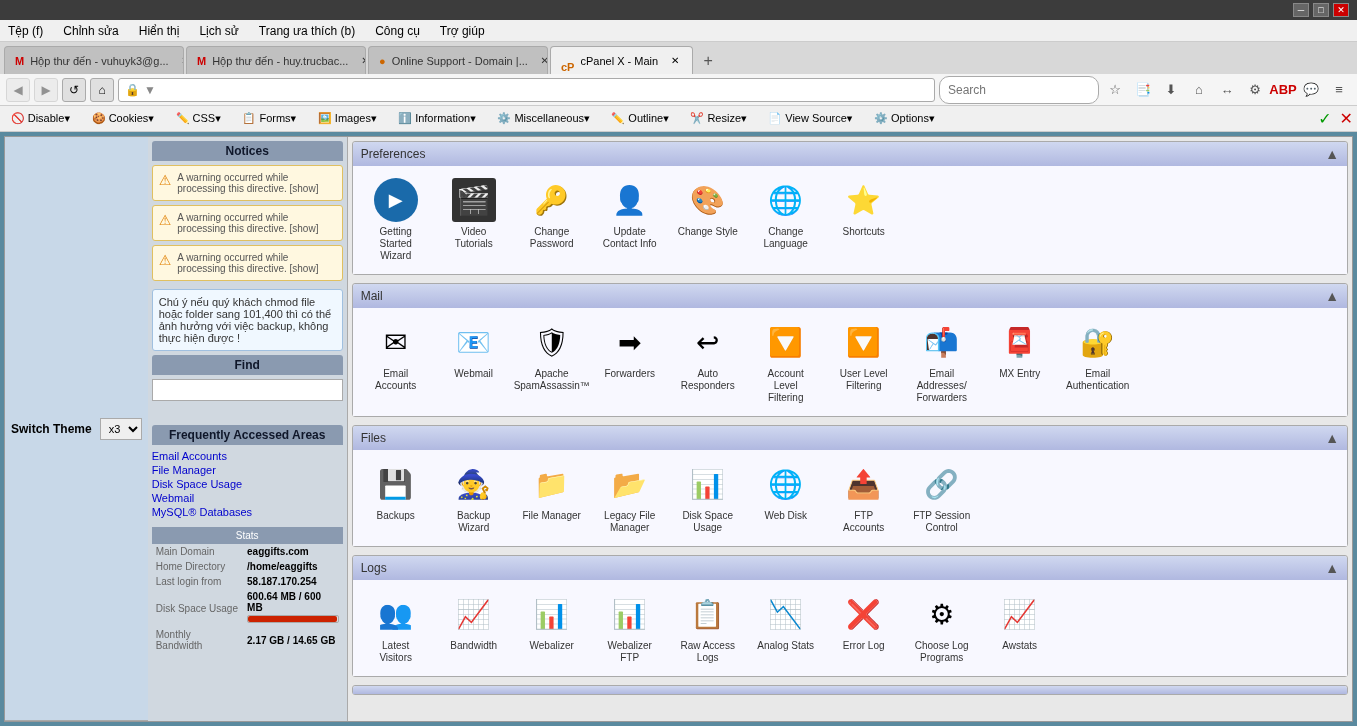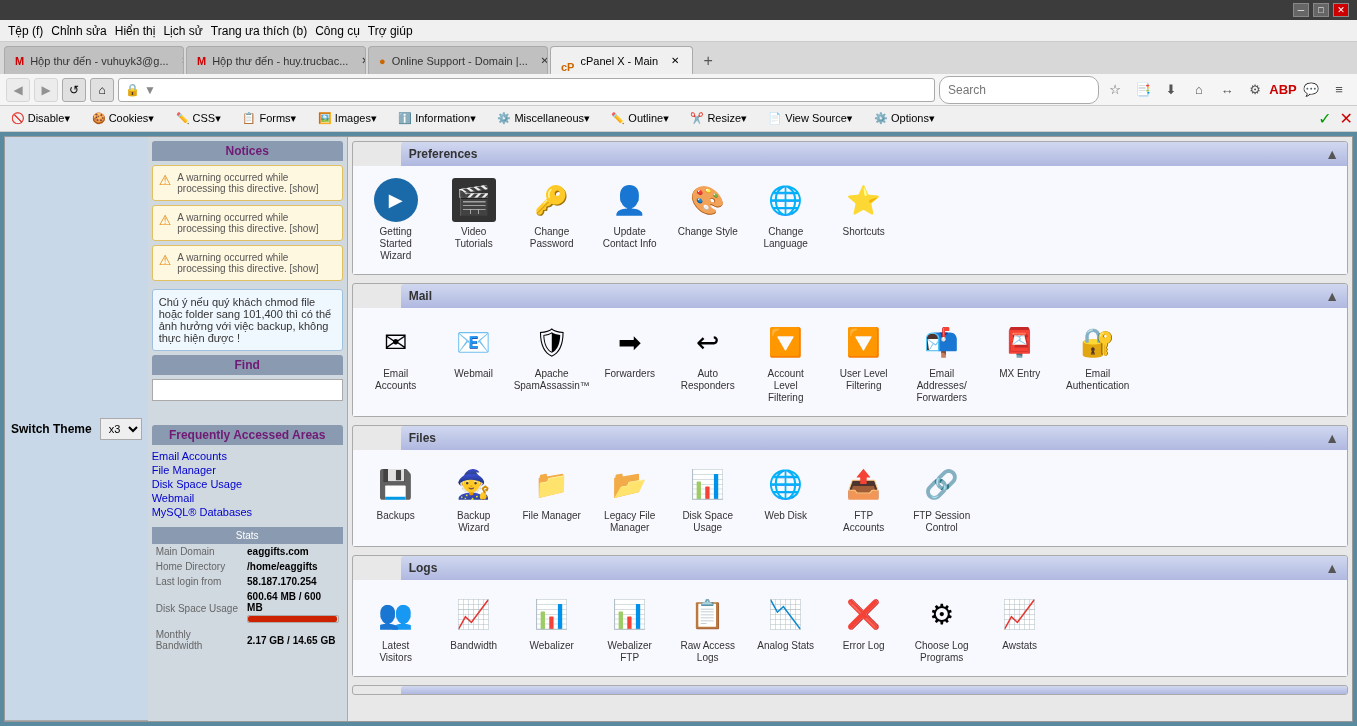--- a/index.html
+++ b/index.html
@@ -5,21 +5,21 @@
     * { margin: 0; padding: 0; box-sizing: border-box; }
     body { font-family: Arial, sans-serif; font-size: 12px; background: #6a9ab0; overflow: hidden; }
 
     
     .browser-frame { width: 1357px; height: 726px; display: flex; flex-direction: column; background: #f0f0f0; }
 
     .title-bar { background: #3c3c3c; color: white; height: 20px; display: flex; align-items: center; justify-content: flex-end; padding: 0 8px; font-size: 11px; }
     .title-bar-controls { display: flex; gap: 4px; }
     .title-bar-btn { width: 16px; height: 14px; background: #666; border: 1px solid #888; cursor: pointer; display: flex; align-items: center; justify-content: center; font-size: 9px; color: white; }
 
-    .menu-bar { background: #f0f0f0; height: 22px; display: flex; align-items: center; padding: 0 4px; gap: 0; font-size: 12px; border-bottom: 1px solid #ccc; }
+    .menu-bar { background: #f0f0f0; height: 22px; display: flex; align-items: center; padding: 0 4px; gap: 12px; font-size: 12px; border-bottom: 1px solid #ccc; }
     .menu-item { cursor: pointer; padding: 2px 4px; }
 
     .tab-bar { background: #d8d8d8; height: 32px; display: flex; align-items: flex-end; padding: 0 4px; gap: 2px; }
     .tab { height: 28px; padding: 0 10px; display: flex; align-items: center; gap: 6px; border-radius: 4px 4px 0 0; border: 1px solid #aaa; border-bottom: none; font-size: 11px; cursor: pointer; max-width: 180px; overflow: hidden; white-space: nowrap; }
     .tab.inactive { background: #c0c0c0; color: #333; }
     .tab.active { background: #f0f0f0; color: #000; }
     .tab-close { width: 14px; height: 14px; border-radius: 50%; display: flex; align-items: center; justify-content: center; font-size: 10px; cursor: pointer; margin-left: 4px; flex-shrink: 0; }
     .tab-new { width: 26px; height: 26px; display: flex; align-items: center; justify-content: center; font-size: 16px; cursor: pointer; color: #555; }
 
     .nav-bar { background: #f5f5f5; height: 32px; display: flex; align-items: center; padding: 0 6px; gap: 4px; border-bottom: 1px solid #ccc; }
@@ -44,41 +44,41 @@
 
     .cpanel-top { background: #c8d8e8; padding: 6px; display: flex; align-items: center; justify-content: center; border-bottom: 1px solid #aaa; }
     .theme-switcher { display: flex; align-items: center; gap: 8px; font-size: 12px; font-weight: bold; }
     .theme-select { height: 22px; border: 1px solid #aaa; font-size: 11px; padding: 0 4px; }
 
     .two-col { display: flex; flex: 1; }
 
     
     .left-panel { width: 200px; background: #d0d8e0; border-right: 1px solid #aaa; padding: 4px; flex-shrink: 0; }
     .left-section { margin-bottom: 8px; }
-    .left-section-title { background: #8a9ab0; color: #701a75; text-align: center; padding: 3px; font-size: 12px; font-weight: bold; border-radius: 3px 3px 0 0; margin-bottom: 4px; }
+    .left-section-title { background: #8a9ab0; color: #0f172a; text-align: center; padding: 3px; font-size: 12px; font-weight: bold; border-radius: 3px 3px 0 0; margin-bottom: 4px; }
     .notice-box { background: #fff8e0; border: 1px solid #e0c060; border-radius: 3px; padding: 6px; margin-bottom: 4px; font-size: 11px; display: flex; gap: 6px; align-items: flex-start; }
     .notice-icon { color: #e08000; font-size: 14px; flex-shrink: 0; }
     .notice-text { font-size: 10px; color: #555; }
     .info-box { background: #f0f8ff; border: 1px solid #a0c0e0; border-radius: 3px; padding: 6px; margin-bottom: 4px; font-size: 11px; color: #333; }
     .find-box { margin-bottom: 24px; }
     .find-input { width: 100%; height: 22px; border: 1px solid #aaa; padding: 0 4px; font-size: 11px; }
     .freq-links { list-style: none; }
     .freq-links li a { color: #0000cc; text-decoration: none; font-size: 11px; }
     .stats-table { width: 100%; font-size: 10px; border-collapse: collapse; }
     .stats-table td { padding: 2px 4px; }
     .stats-table .label { color: #666; }
     .stats-table .value { color: #000; font-weight: bold; }
     .stats-arrow { background: #8a9ab0; color: white; padding: 3px; cursor: pointer; text-align: center; margin-top: 4px; font-size: 10px; }
     .disk-bar-bg { background: #ddd; height: 8px; border: 1px solid #aaa; border-radius: 2px; margin: 2px 0; }
     .disk-bar-fill { background: #cc2200; height: 100%; border-radius: 2px; }
 
     
     .right-panel { flex: 1; overflow-y: auto; padding: 4px; }
     .cpanel-section { margin-bottom: 8px; border: 1px solid #aaa; border-radius: 3px; }
-    .section-header { background: linear-gradient(to bottom, #d0d8f0, #b0b8e0); padding: 4px 8px; display: flex; justify-content: space-between; align-items: center; font-size: 12px; font-weight: bold; color: #333; border-radius: 3px 3px 0 0; cursor: pointer; margin-left: 48px; }
+    .section-header { background: linear-gradient(to bottom, #d0d8f0, #b0b8e0); padding: 4px 8px; display: flex; justify-content: space-between; align-items: center; font-size: 12px; font-weight: normal; color: #333; border-radius: 3px 3px 0 0; cursor: pointer; }
     .section-header .collapse-btn { font-size: 14px; color: #555; cursor: pointer; }
     .section-body { background: #f8f8ff; padding: 8px; display: flex; flex-wrap: wrap; gap: 8px; }
     .cpanel-item { width: 70px; display: flex; flex-direction: column; align-items: center; gap: 4px; cursor: pointer; padding: 4px; border-radius: 3px; text-align: center; }
     .cpanel-item-icon { width: 44px; height: 44px; display: flex; align-items: center; justify-content: center; font-size: 28px; }
     .cpanel-item-label { font-size: 10px; color: #333; line-height: 1.2; }
 
     
     .icon-blue-circle { width: 44px; height: 44px; border-radius: 50%; background: #1a6aaa; display: flex; align-items: center; justify-content: center; color: white; font-size: 18px; }
     .icon-film { background: #333; color: white; border-radius: 3px; }
   </style>

